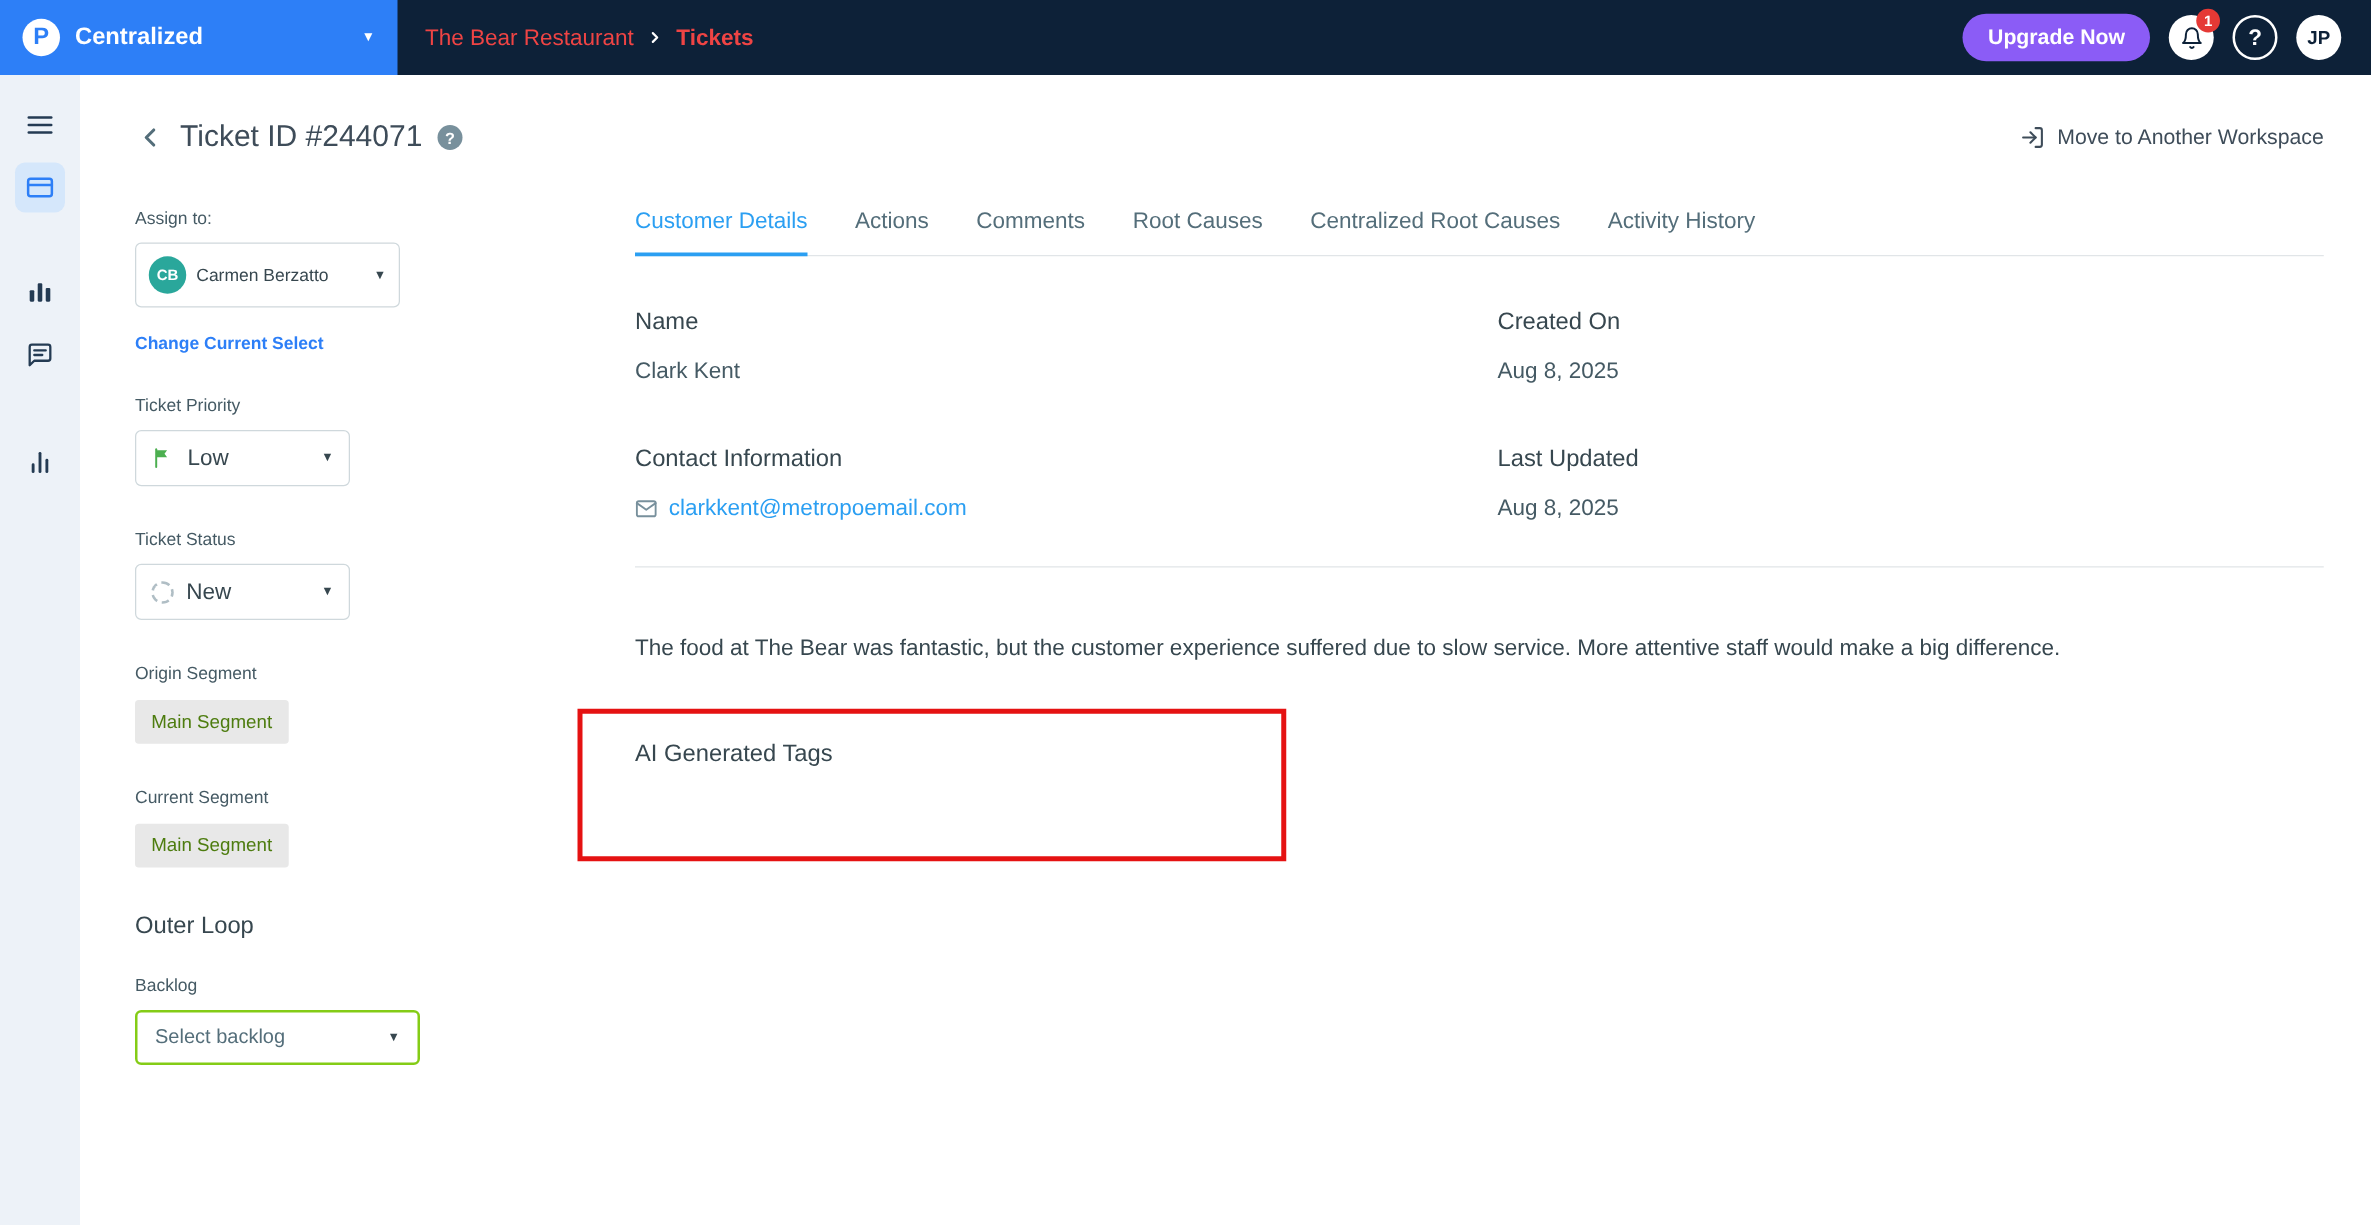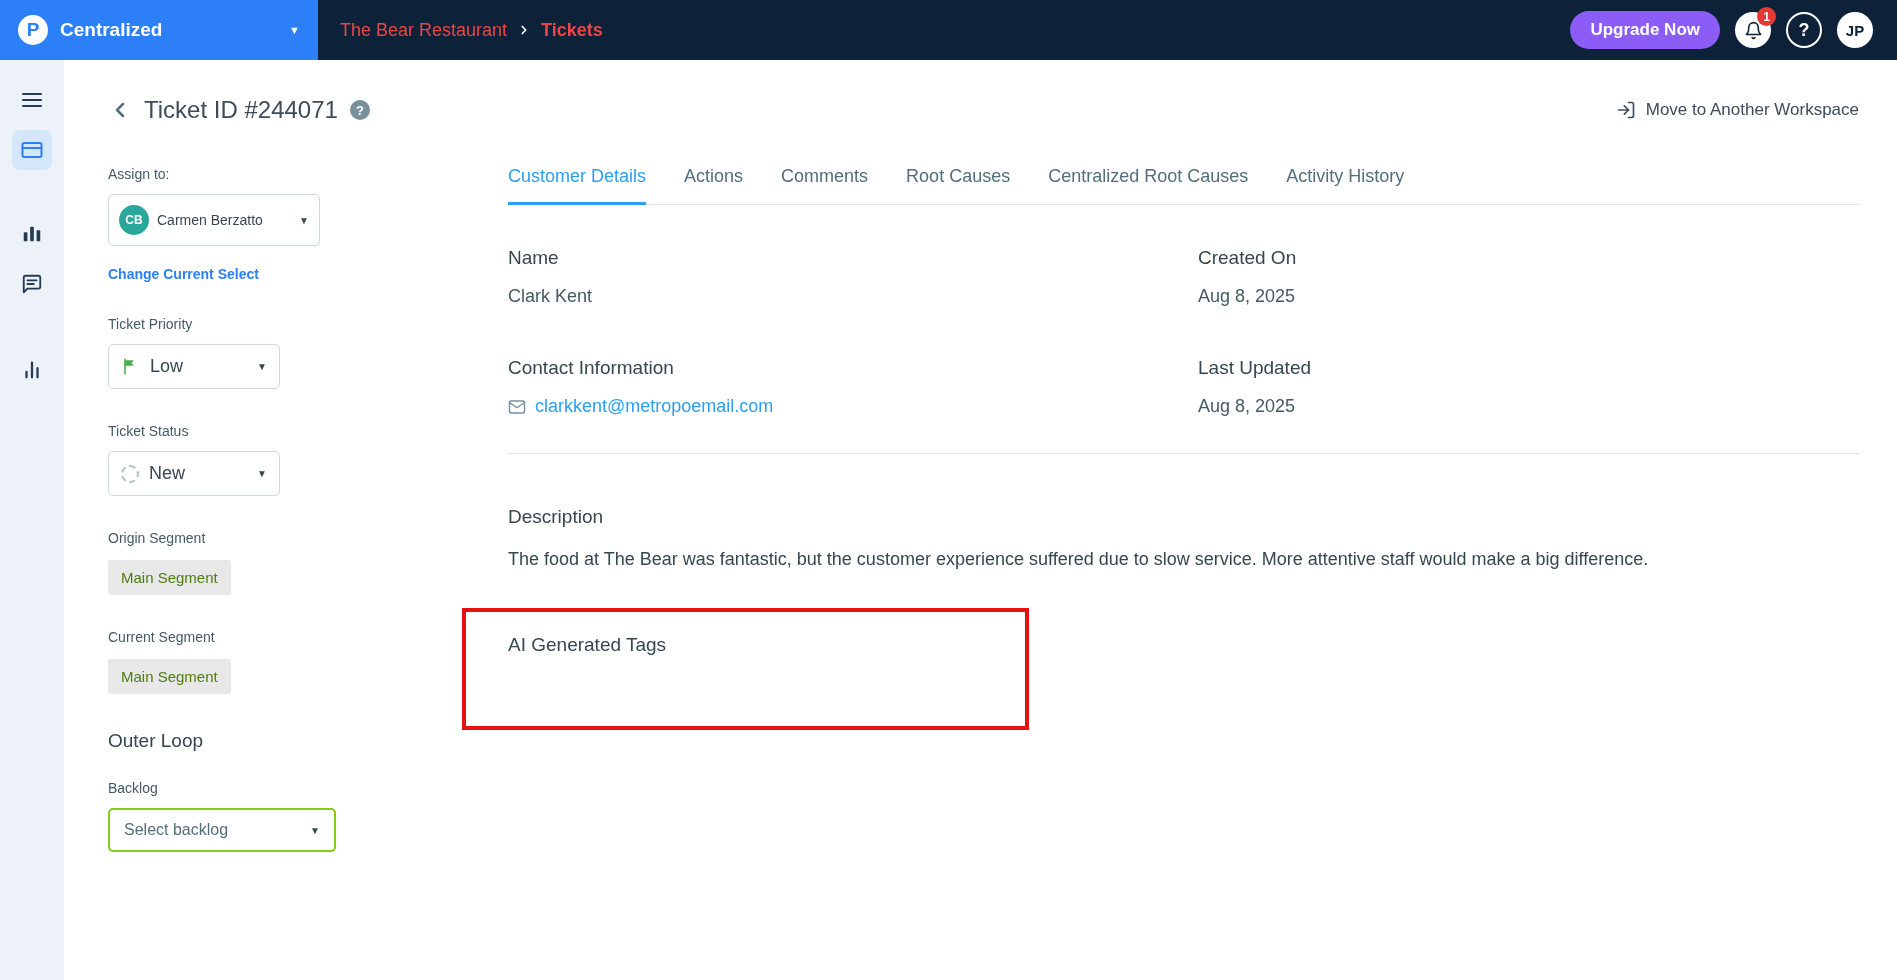--- a/index.html
+++ b/index.html
@@ -253,21 +253,20 @@
           </div>
           <div>
             <div class="field-heading">Last Updated</div>
             <div class="field-value">Aug 8, 2025</div>
           </div>
         </div>
 
         <hr class="divider">
 
         <div class="desc-section">
-          <div class="field-heading">Description</div>
           <p class="desc-text">The food at The Bear was fantastic, but the customer experience suffered due to slow service. More attentive staff would make a big difference.</p>
         </div>
 
         <div class="tags-section">
           <div class="annotation-box"></div>
           <div class="field-heading">AI Generated Tags</div>
         </div>
       </section>
     </div>
   </main>

